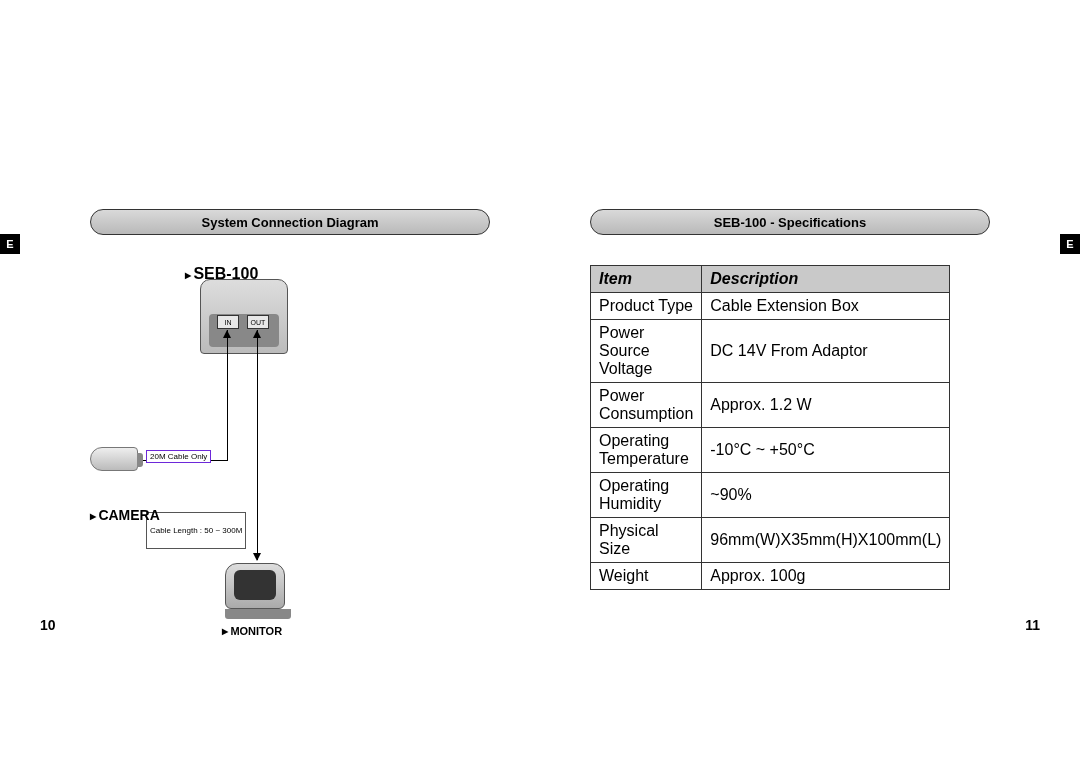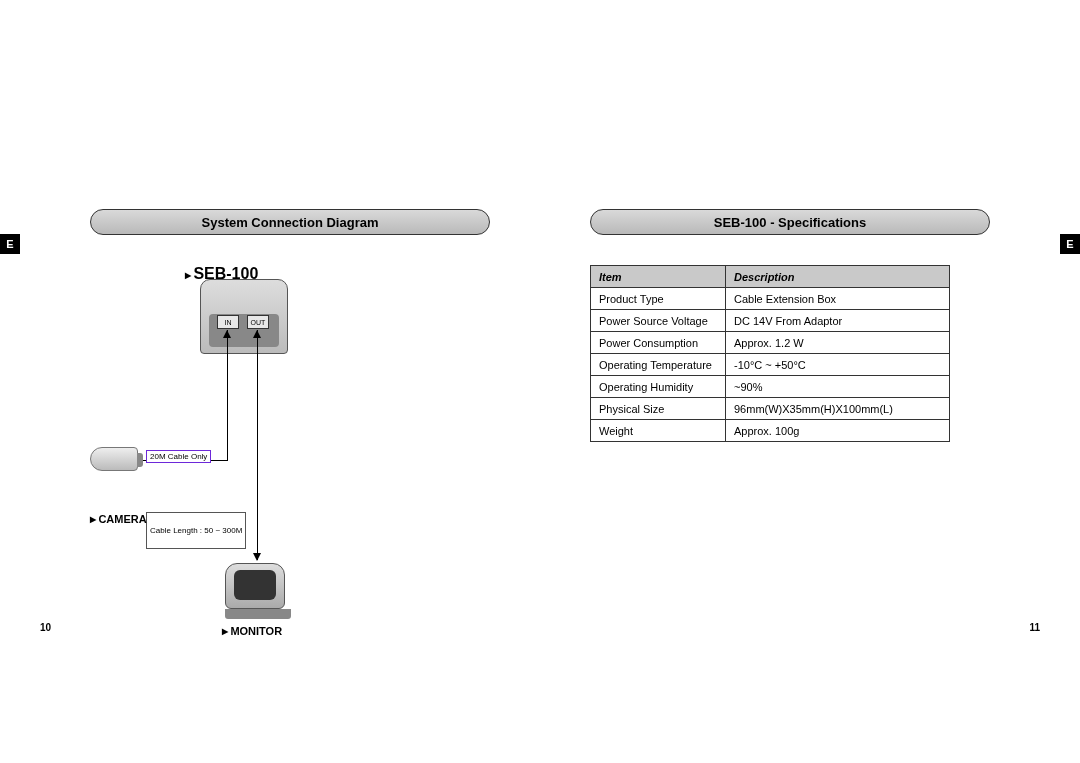--- a/index.html
+++ b/index.html
@@ -37,21 +37,21 @@
     line-height: 20px;
     font-size: 11px;
     font-weight: bold;
   }
   .side-tab.left { left: 0; }
   .side-tab.right { right: 0; }
 
   .page-num {
     position: absolute;
     bottom: 130px;
-    font-size: 10px;
+    font-size: 14px;
     font-weight: bold;
   }
   .page-num.left { left: 40px; }
   .page-num.right { right: 40px; }
 
   .section-title {
     border: 1px solid #333;
     border-radius: 14px;
     background: linear-gradient(#d9d9d9, #b9b9b9);
     height: 26px;
@@ -178,23 +178,23 @@
     top: 228px;
     left: 56px;
     font-size: 8px;
     border: 1px solid #555;
     padding: 13px 3px;
     background: #fff;
     margin-top: 19px;
   }
   .label-camera {
     position: absolute;
-    top: 248px;
+    top: 242px;
     left: 0px;
-    font-size: 11px;
+    font-size: 14px;
     font-weight: bold;
   }
 
   .monitor {
     position: absolute;
     top: 298px;
     left: 135px;
     width: 66px;
     height: 56px;
   }
@@ -221,21 +221,21 @@
     top: 360px;
     left: 132px;
     font-size: 11px;
     font-weight: bold;
   }
 
   
   .spec-table {
     border-collapse: collapse;
     width: 360px;
-    font-size: 11px;
+    font-size: 16px;
   }
   .spec-table th, .spec-table td {
     border: 1px solid #333;
     padding: 4px 8px;
     text-align: left;
     height: 22px;
   }
   .spec-table th {
     background: #c9c9c9;
     font-weight: bold;

